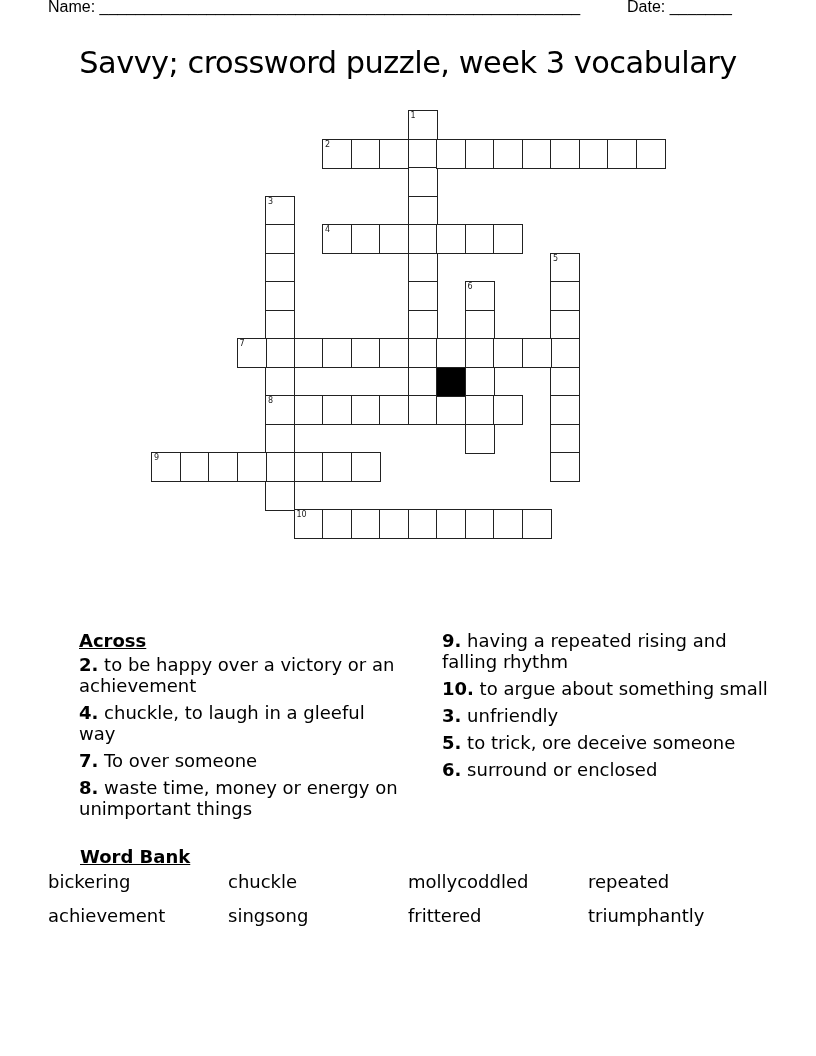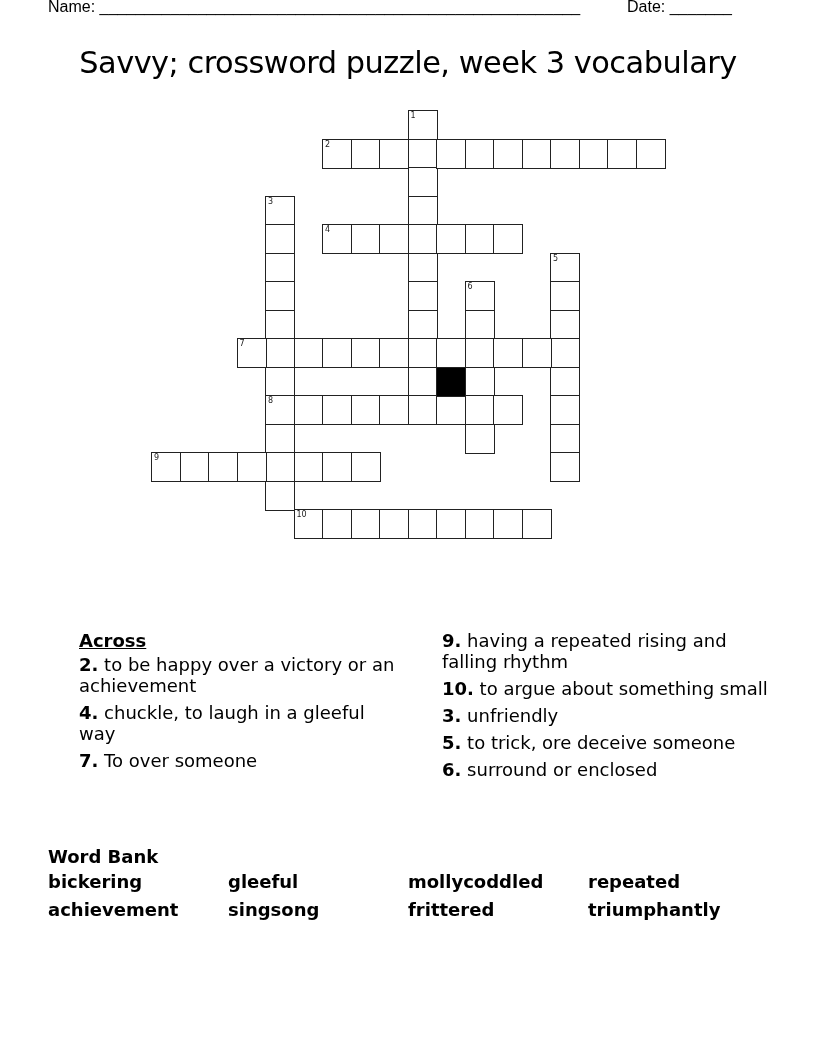--- a/index.html
+++ b/index.html
@@ -23,22 +23,22 @@
     position:absolute; top:1px; left:2px; font-family:"DejaVu Sans", sans-serif; font-size:8px; line-height:8px; color:#222;
   }
   .clues { font-family:"DejaVu Sans", sans-serif; font-size:18px; line-height:21px; }
   .col { position:absolute; width:320px;margin-left:31px; }
   .col-left { left:48px; top:630px; }
   .col-right { left:411px; top:630px; }
   .section-head { text-decoration:underline; font-weight:bold; margin-bottom:3px; }
   .clue { margin-bottom:6px; }
   .clue b { font-weight:bold; }
   .wordbank { position:absolute; left:48px; top:846px; font-family:"DejaVu Sans", sans-serif; font-size:18px; }
-  .wb-head { font-weight:bold; margin-bottom:4px; }
-  .wb-grid { display:grid; grid-template-columns:180px 180px 180px 180px; row-gap:7px;font-weight:bold; }
+  .wb-head { text-decoration:underline; font-weight:bold; margin-bottom:4px;margin-left:32px; }
+  .wb-grid { display:grid; grid-template-columns:180px 180px 180px 180px; row-gap:13px; }
 </style>
 </head>
 <body>
 
 <div class="header-line">Name: ______________________________________________________</div>
 <div class="header-date">Date: _______</div>
 
 <div class="title">Savvy; crossword puzzle, week 3 vocabulary</div>
 
 <div class="grid" id="grid">
@@ -147,35 +147,36 @@
     <div class="cell" style="left: 521.5px; top: 509px; width: 30px; height: 30px;"></div>
     <div class="cell black" style="left: 436px; top: 366.5px; width: 30px; height: 30px;"></div>
   </div>
 
 <div class="clues">
   <div class="col col-left">
     <div class="section-head">Across</div>
     <div class="clue"><b>2.</b><span> to be happy over a victory or an achievement</span></div>
     <div class="clue"><b>4.</b><span> chuckle, to laugh in a gleeful way</span></div>
     <div class="clue"><b>7.</b><span> To over someone</span></div>
+    <div class="clue"><b>8.</b><span> waste time, money or energy on unimportant things</span></div>
   </div>
   <div class="col col-right">
     <div class="clue"><b>9.</b><span> having a repeated rising and falling rhythm</span></div>
     <div class="clue" style="width:360px"><b>10.</b><span> to argue about something small</span></div>
     <div class="clue"><b>3.</b><span> unfriendly</span></div>
     <div class="clue"><b>5.</b><span> to trick, ore deceive someone</span></div>
     <div class="clue"><b>6.</b><span> surround or enclosed</span></div>
   </div>
 </div>
 
 <div class="wordbank">
   <div class="wb-head">Word Bank</div>
   <div class="wb-grid">
     <span>bickering</span>
-    <span>gleeful</span>
+    <span>chuckle</span>
     <span>mollycoddled</span>
     <span>repeated</span>
     <span>achievement</span>
     <span>singsong</span>
     <span>frittered</span>
     <span>triumphantly</span>
   </div>
 </div>
 
 </body></html>

